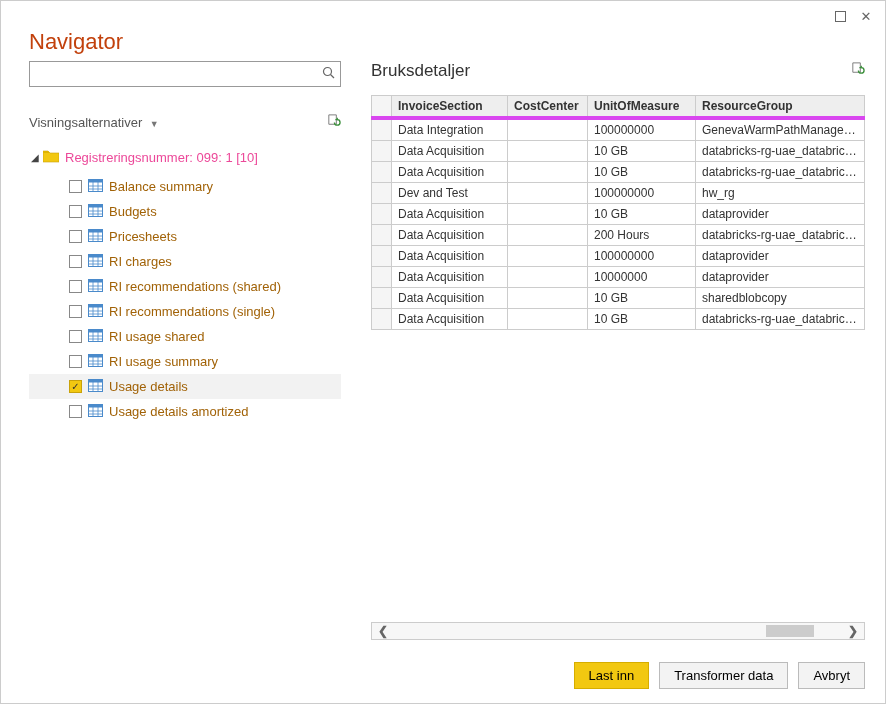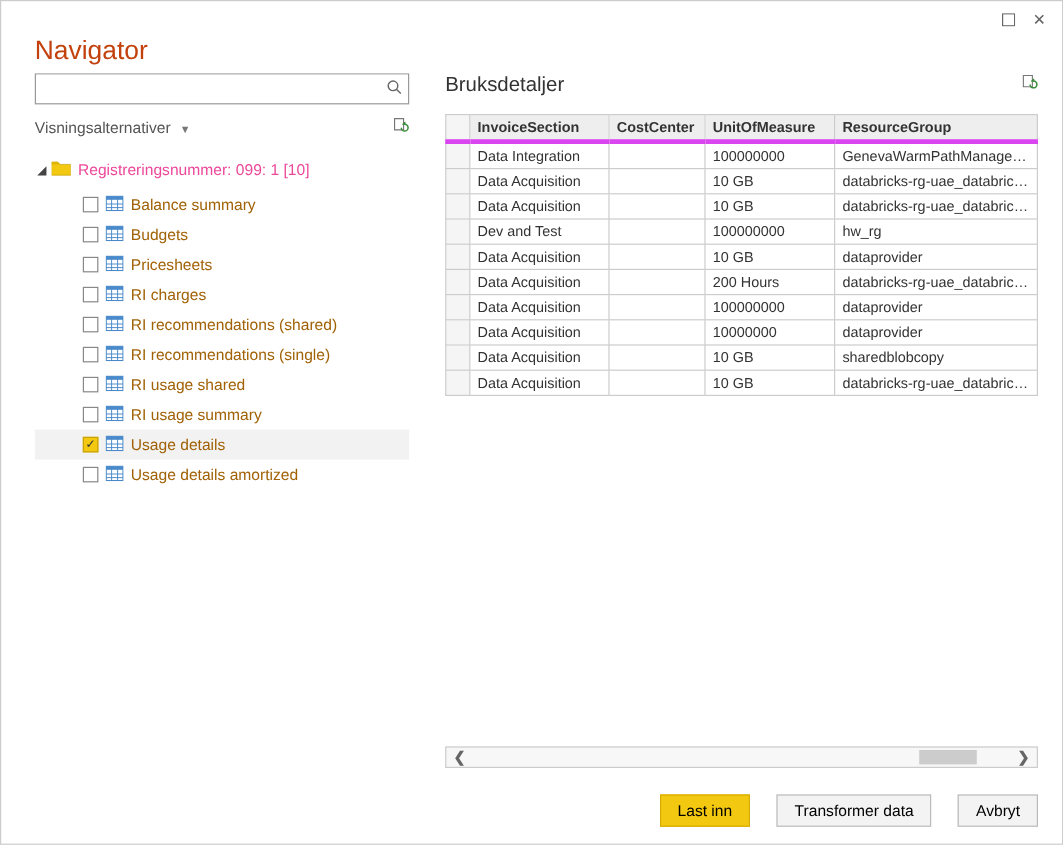--- a/index.html
+++ b/index.html
@@ -6,21 +6,21 @@
 body { font-family: "Segoe UI", Arial, sans-serif; font-size: 13px; color: #333; background: #fff; }
 .window { width: 886px; height: 704px; border: 1px solid #ccc; display: flex; flex-direction: column; position: relative; }
 .titlebar { display: flex; justify-content: flex-end; padding: 6px 10px 0 10px; }
 .titlebar span { width: 18px; height: 18px; margin-left: 8px; color: #666; display: flex; align-items: center; justify-content: center; cursor: pointer; font-size: 13px; }
 .header { padding: 4px 28px 6px 28px; font-size: 22px; font-weight: 300; color: #c2410c; }
 .content { flex: 1; display: flex; padding: 0 20px 10px 28px; overflow: hidden; }
 .left { width: 312px; display: flex; flex-direction: column; }
 .searchrow { display: flex; align-items: center; border: 1px solid #999; height: 26px; background: #fff; }
 .searchrow input { flex: 1; border: none; outline: none; padding: 0 6px; font-size: 13px; }
 .searchrow .sicon { width: 24px; text-align: center; color: #555; font-size: 13px; }
-.optsrow { display: flex; align-items: center; justify-content: space-between; margin-top: 10px; color: #555; font-size: 13px; }
+.optsrow { display: flex; align-items: center; justify-content: space-between; margin-top: 26px; color: #555; font-size: 13px; }
 .optsrow .label { cursor: pointer; }
 .optsrow .caret { font-size: 9px; margin-left: 4px; color: #777; }
 .refresh-icon svg { width: 15px; height: 15px; }
 .tree { margin-top: 14px; font-size: 13px; }
 .tree-root { display: flex; align-items: center; padding: 4px 2px; cursor: pointer; }
 .tree-root .arrow { font-size: 10px; width: 12px; color: #444; }
 .folder-icon { width: 16px; height: 14px; margin-right: 6px; }
 .tree-root .label { color: #ec4899; }
 .tree-children { margin-left: 0; margin-top: 4px; }
 .tree-item { display: flex; align-items: center; padding: 4px 4px 4px 40px; cursor: pointer; height: 25px; }
@@ -37,21 +37,21 @@
 table.data th, table.data td { border: 1px solid #ccc; padding: 3px 6px; text-align: left; white-space: nowrap; overflow: hidden; text-overflow: ellipsis; height: 21px; }
 table.data th { background: #eee; font-weight: 600; border-bottom: 4px solid #d946ef; }
 table.data th:first-child, table.data td:first-child { width: 20px; padding: 0; background: #f5f5f5; }
 .col-inv { width: 116px; }
 .col-cc { width: 80px; }
 .col-uom { width: 108px; }
 .scrollbar { margin-top: auto; height: 18px; border: 1px solid #ccc; display: flex; align-items: center; background: #f7f7f7; }
 .scrollbar .arr { width: 22px; text-align: center; color: #666; font-size: 12px; font-weight: bold; cursor: pointer; }
 .scrollbar .track { flex: 1; height: 100%; position: relative; }
 .scrollbar .thumb { position: absolute; right: 28px; top: 2px; height: 12px; width: 48px; background: #ccc; }
-.footer { display: flex; justify-content: flex-end; padding: 12px 20px 14px 20px; gap: 22px; margin-left: 12px; }
+.footer { display: flex; justify-content: flex-end; padding: 12px 20px 14px 20px; gap: 10px; margin-left: 12px; }
 .btn { padding: 5px 14px; font-size: 13px; border: 1px solid #bbb; background: #f3f3f3; cursor: pointer; }
 .btn.primary { background: #f2c811; border-color: #d6ad00; }
 </style>
 </head>
 <body>
 
 <div class="window">
 
   <div class="titlebar">
     <span>

